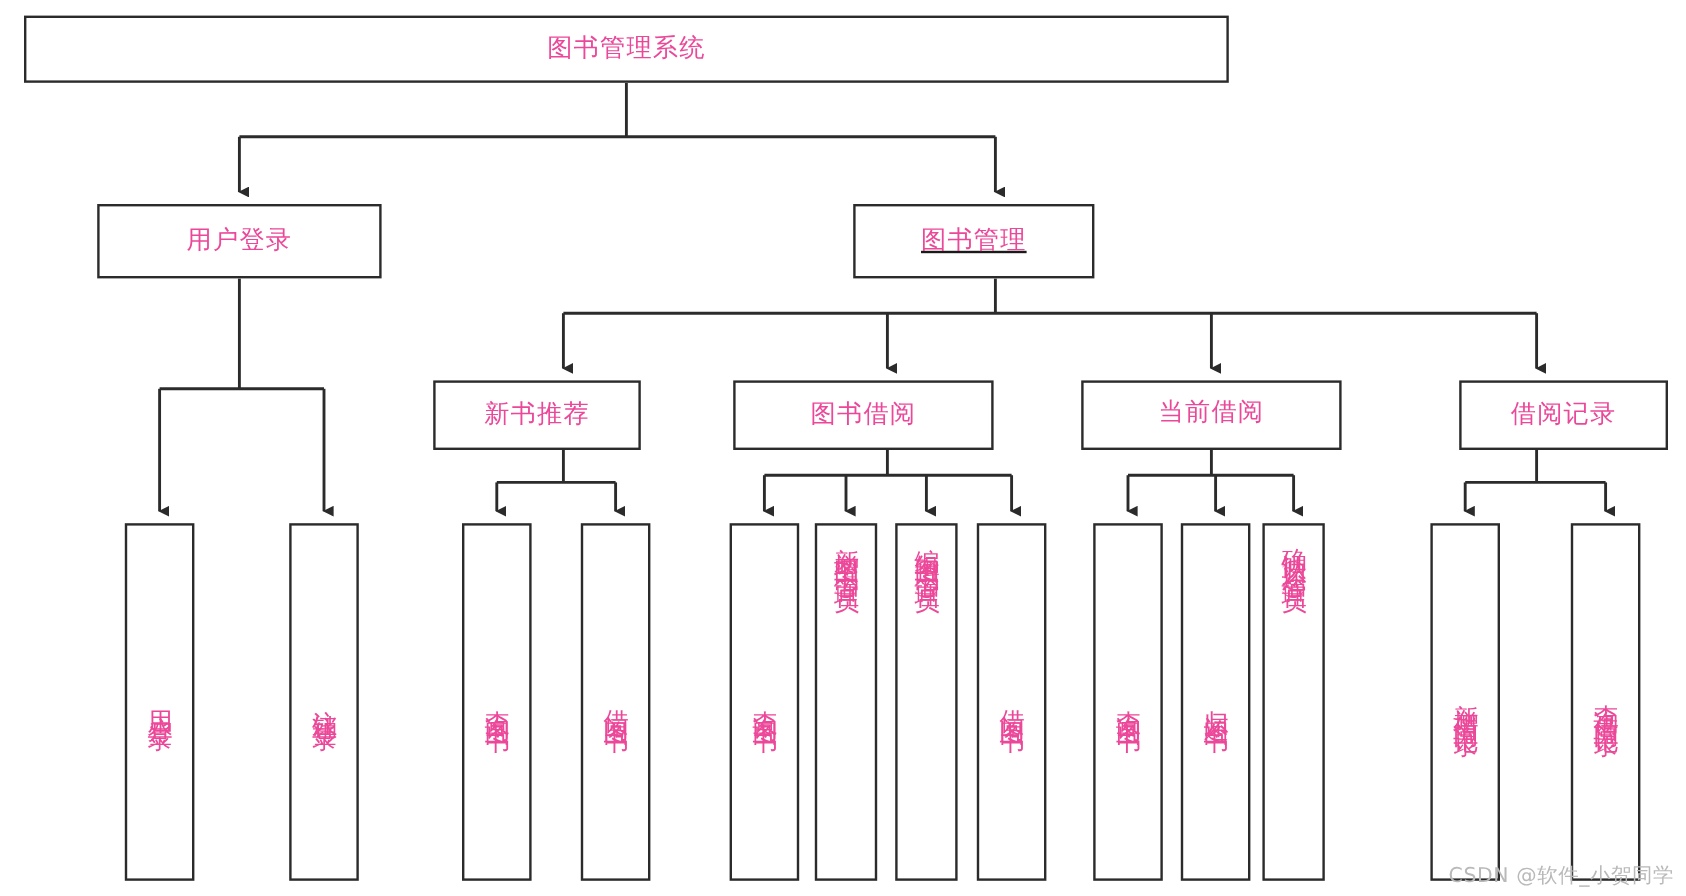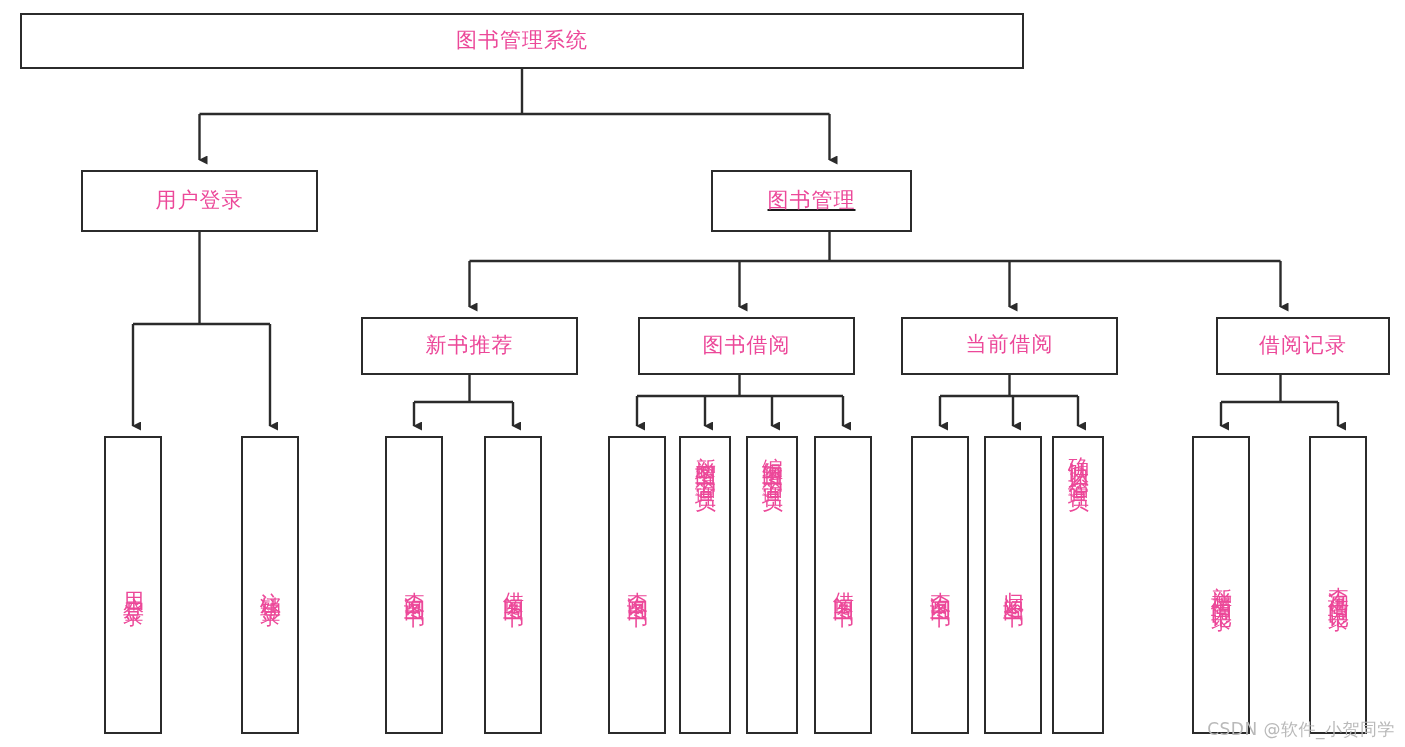--- a/index.html
+++ b/index.html
@@ -128,24 +128,24 @@
   <div id="nodes-layer">
       <div class="node" style="left: 20px; top: 13px; width: 1004px; height: 56px;">
         <span class="label">图书管理系统</span>
       </div>
       <div class="node" style="left: 81px; top: 170px; width: 237px; height: 62px;">
         <span class="label">用户登录</span>
       </div>
       <div class="node" style="left: 711px; top: 170px; width: 201px; height: 62px; text-decoration: underline;">
         <span class="label">图书管理</span>
       </div>
-      <div class="node" style="left: 361px; top: 317px; width: 217px; height: 58px; text-align: right;">
+      <div class="node" style="left: 361px; top: 317px; width: 173px; height: 58px; text-align: right;">
         <span class="label">新书推荐</span>
       </div>
-      <div class="node" style="left: 638px; top: 317px; width: 217px; height: 58px;">
+      <div class="node" style="left: 611px; top: 317px; width: 217px; height: 58px;">
         <span class="label">图书借阅</span>
       </div>
       <div class="node" style="left: 901px; top: 317px; width: 217px; height: 58px; font-family: Liberation Mono, monospace;">
         <span class="label">当前借阅</span>
       </div>
       <div class="node" style="left: 1216px; top: 317px; width: 174px; height: 58px; text-align: center;">
         <span class="label">借阅记录</span>
       </div>
       <div class="node vertical center" style="left: 104px; top: 436px; width: 58px; height: 298px;">
         <span class="label">用户登录</span>

